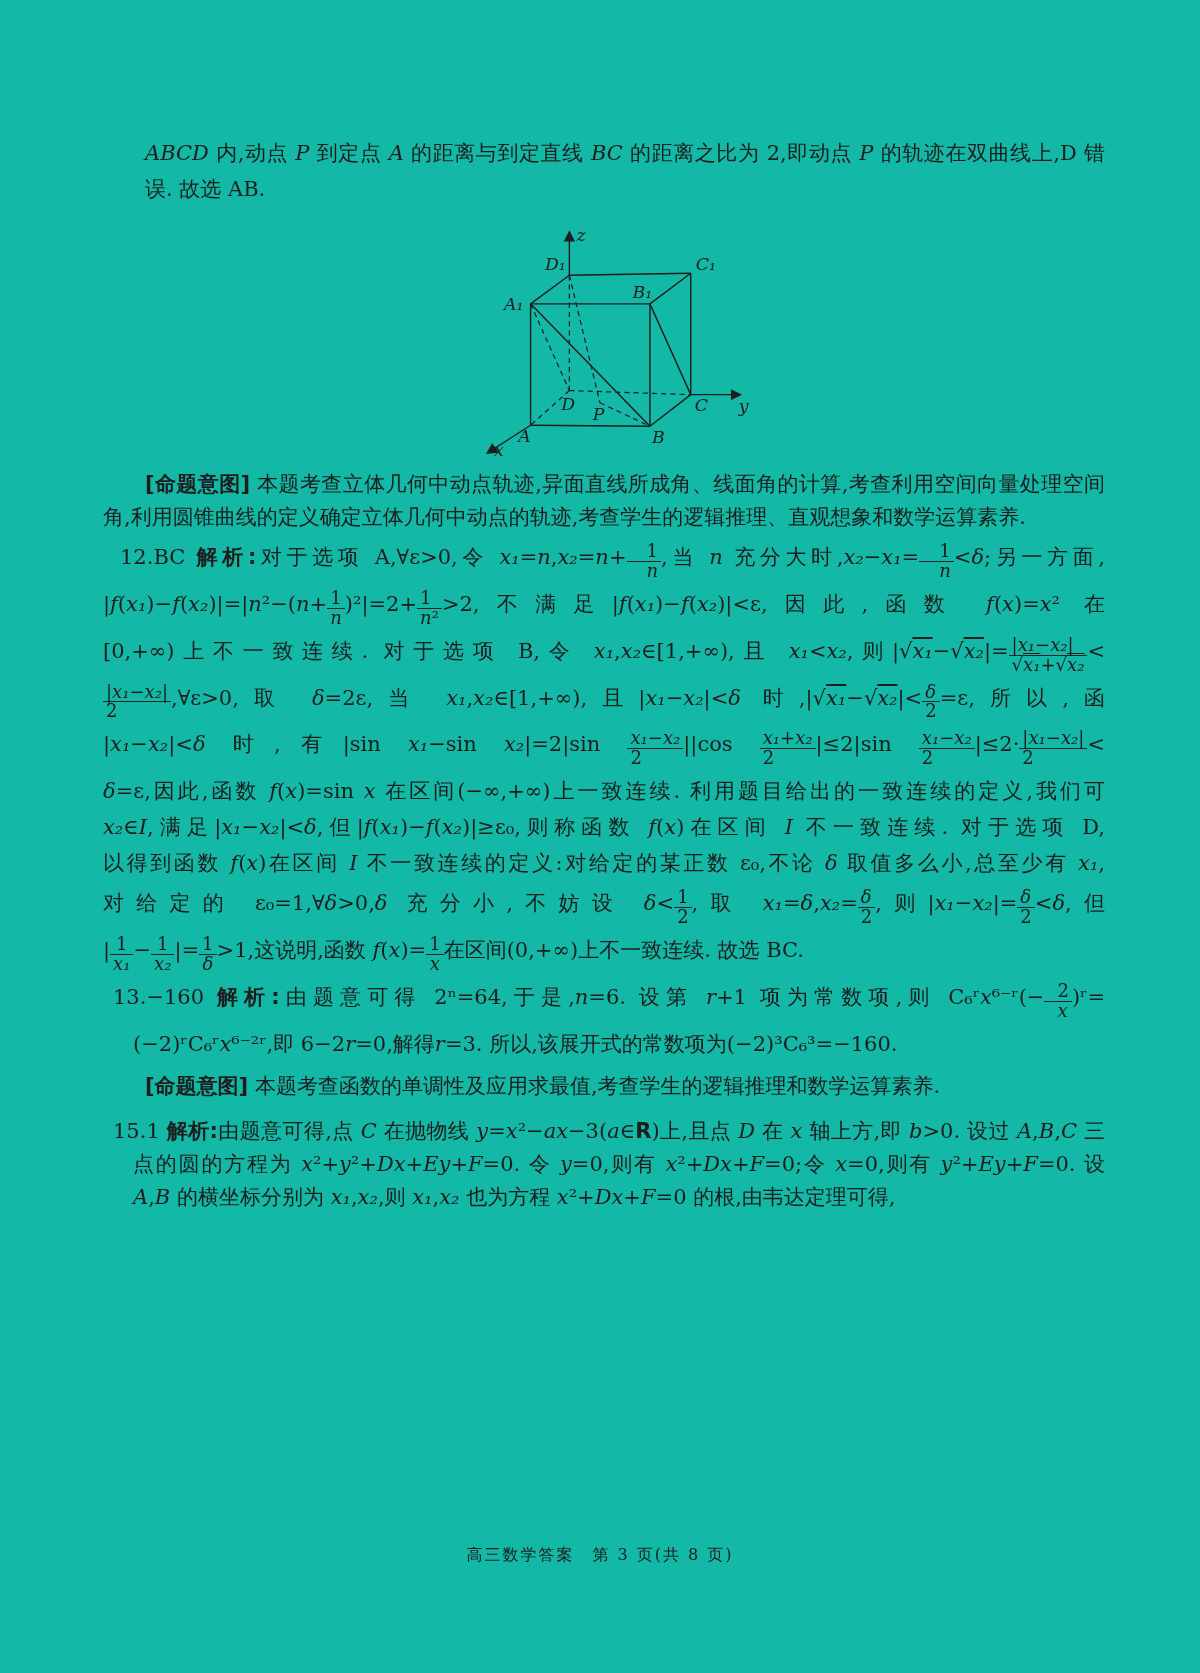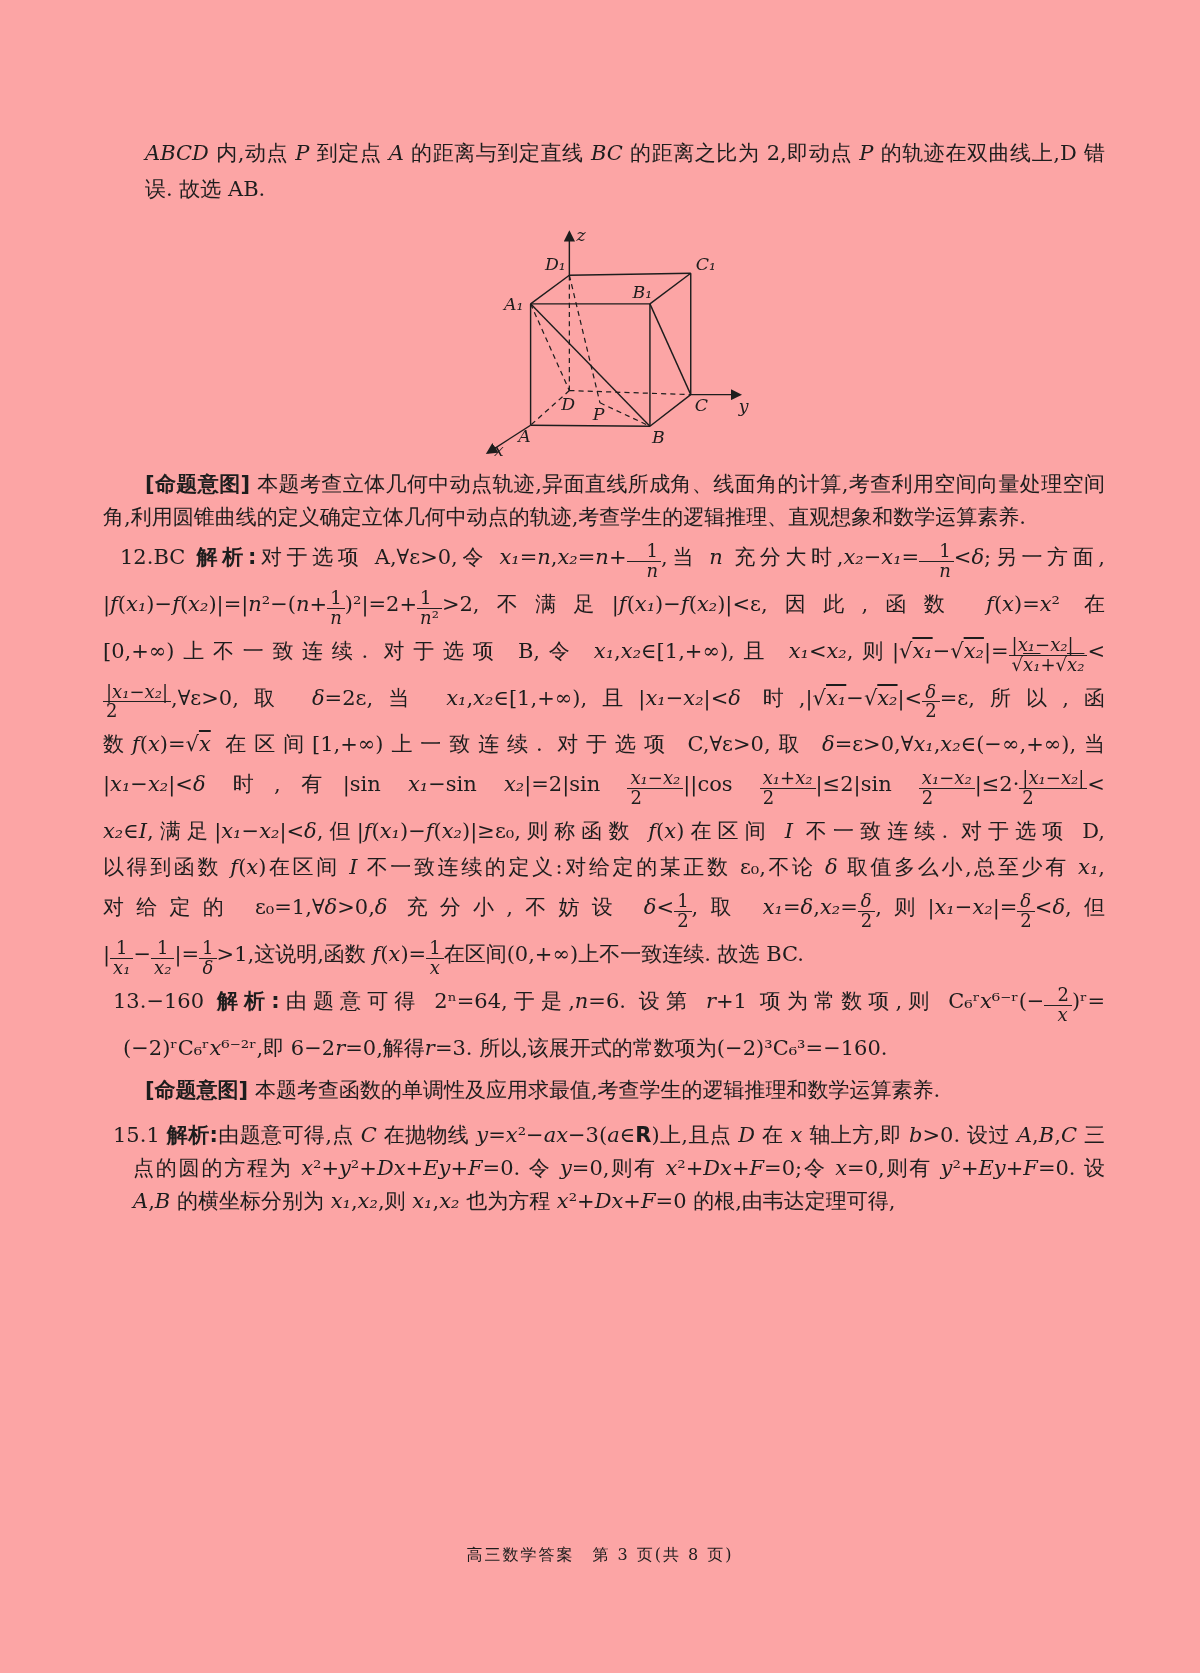--- a/index.html
+++ b/index.html
@@ -1,34 +1,34 @@
 <!DOCTYPE html>
 <html><head>
 <meta charset="utf-8">
 <style>
   html,body{margin:0;padding:0;background:#e8e8e8;}
   .page{
     position:relative;
     width:1200px;height:1673px;
     margin:0 auto;
-    background:#fca5a5;
+    background:#14b8a6;
     font-family:"DejaVu Serif","Liberation Serif",serif;
     color:#1d1d1d;
     font-size:21px;
     overflow:hidden;
   }
   .content{padding:134px 95px 0 103px;}
   .ln{line-height:33px;}
   .just{text-align:justify;text-align-last:justify;}
   .intent{text-align:justify;text-indent:42px;margin:9px 0 7px;}
   .prob{text-align:justify;margin:12px 0 8px 30px;text-indent:-20px;}
   .tall{margin:7px 0;}
   .pl{margin:3px 0;}
   .m42{margin-left:42px;}
-  .m30{margin-left:20px;}
+  .m30{margin-left:30px;}
   .ti17{text-indent:17px;}
   .ti10{text-indent:10px;}
   .mt10{margin-top:4px;}
   .mt6{margin-top:0;}
   .hei{font-family:"DejaVu Sans","Liberation Sans",sans-serif;font-weight:700;}
   i{font-style:italic;}
   .frac{display:inline-block;vertical-align:-0.72em;text-align:center;line-height:1.05;font-size:18px;}
   .frac .fn{display:block;padding:0 3px;}
   .frac .fd{display:block;border-top:1.5px solid #222;padding:0 3px;}
   .ov{text-decoration:overline;}
@@ -98,22 +98,22 @@
         <text class="figlabel" x="125" y="26">z</text>
       </svg>
     </div>
 
     <div id="solutions">
         <div class="ln intent"><b class="hei">[命题意图]</b> 本题考查立体几何中动点轨迹,异面直线所成角、线面角的计算,考查利用空间向量处理空间角,利用圆锥曲线的定义确定立体几何中动点的轨迹,考查学生的逻辑推理、直观想象和数学运算素养.</div>
         <div class="ln tall just ti17 mt10">12.BC  <b class="hei">解析:</b>对于选项 A,∀ε&gt;0,令 <i>x₁</i>=<i>n</i>,<i>x₂</i>=<i>n</i>+<span class="frac"><span class="fn">1</span><span class="fd"><i>n</i></span></span>,当 <i>n</i> 充分大时,<i>x₂</i>−<i>x₁</i>=<span class="frac"><span class="fn">1</span><span class="fd"><i>n</i></span></span>&lt;<i>δ</i>;另一方面,</div>
         <div class="ln tall just">|<i>f</i>(<i>x₁</i>)−<i>f</i>(<i>x₂</i>)|=|<i>n</i>²−(<i>n</i>+<span class="frac"><span class="fn">1</span><span class="fd"><i>n</i></span></span>)²|=2+<span class="frac"><span class="fn">1</span><span class="fd"><i>n</i>²</span></span>&gt;2,不满足|<i>f</i>(<i>x₁</i>)−<i>f</i>(<i>x₂</i>)|&lt;ε,因此,函数 <i>f</i>(<i>x</i>)=<i>x</i>² 在</div>
         <div class="ln tall just">[0,+∞)上不一致连续. 对于选项 B,令 <i>x₁</i>,<i>x₂</i>∈[1,+∞),且 <i>x₁</i>&lt;<i>x₂</i>,则|<span>√<span class="ov"><i>x₁</i></span></span>−<span>√<span class="ov"><i>x₂</i></span></span>|=<span class="frac"><span class="fn">|<i>x₁</i>−<i>x₂</i>|</span><span class="fd"><span>√<span class="ov"><i>x₁</i></span></span>+<span>√<span class="ov"><i>x₂</i></span></span></span></span>&lt;</div>
         <div class="ln tall just"><span class="frac"><span class="fn">|<i>x₁</i>−<i>x₂</i>|</span><span class="fd">2</span></span>,∀ε&gt;0,取 <i>δ</i>=2ε,当 <i>x₁</i>,<i>x₂</i>∈[1,+∞),且|<i>x₁</i>−<i>x₂</i>|&lt;<i>δ</i> 时,|<span>√<span class="ov"><i>x₁</i></span></span>−<span>√<span class="ov"><i>x₂</i></span></span>|&lt;<span class="frac"><span class="fn"><i>δ</i></span><span class="fd">2</span></span>=ε,所以,函</div>
-        <div class="ln pl just">数<i>f</i>(<i>x</i>)=<span>√<span class="ov"><i>x</i></span></span> 在区间[1,+∞)上一致连续. 对于选项 C,∀ε&gt;0,取 <i>δ</i>=ε&gt;0,∀<i>x₁</i>,<i>x₂</i>∈(−∞,+∞),当</div>
         <div class="ln tall just">|<i>x₁</i>−<i>x₂</i>|&lt;<i>δ</i> 时,有|sin <i>x₁</i>−sin <i>x₂</i>|=2|sin <span class="frac"><span class="fn"><i>x₁</i>−<i>x₂</i></span><span class="fd">2</span></span>||cos <span class="frac"><span class="fn"><i>x₁</i>+<i>x₂</i></span><span class="fd">2</span></span>|≤2|sin <span class="frac"><span class="fn"><i>x₁</i>−<i>x₂</i></span><span class="fd">2</span></span>|≤2·<span class="frac"><span class="fn">|<i>x₁</i>−<i>x₂</i>|</span><span class="fd">2</span></span>&lt;</div>
+        <div class="ln pl just"><i>δ</i>=ε,因此,函数 <i>f</i>(<i>x</i>)=sin <i>x</i> 在区间(−∞,+∞)上一致连续. 利用题目给出的一致连续的定义,我们可</div>
         <div class="ln pl just"><i>x₂</i>∈<i>I</i>,满足|<i>x₁</i>−<i>x₂</i>|&lt;<i>δ</i>,但|<i>f</i>(<i>x₁</i>)−<i>f</i>(<i>x₂</i>)|≥ε₀,则称函数 <i>f</i>(<i>x</i>)在区间 <i>I</i> 不一致连续. 对于选项 D,</div>
         <div class="ln pl just">以得到函数 <i>f</i>(<i>x</i>)在区间 <i>I</i> 不一致连续的定义:对给定的某正数 ε₀,不论 <i>δ</i> 取值多么小,总至少有 <i>x₁</i>,</div>
         <div class="ln tall just">对给定的 ε₀=1,∀<i>δ</i>&gt;0,<i>δ</i> 充分小,不妨设 <i>δ</i>&lt;<span class="frac"><span class="fn">1</span><span class="fd">2</span></span>,取 <i>x₁</i>=<i>δ</i>,<i>x₂</i>=<span class="frac"><span class="fn"><i>δ</i></span><span class="fd">2</span></span>,则|<i>x₁</i>−<i>x₂</i>|=<span class="frac"><span class="fn"><i>δ</i></span><span class="fd">2</span></span>&lt;<i>δ</i>,但</div>
         <div class="ln tall">|<span class="frac"><span class="fn">1</span><span class="fd"><i>x₁</i></span></span>−<span class="frac"><span class="fn">1</span><span class="fd"><i>x₂</i></span></span>|=<span class="frac"><span class="fn">1</span><span class="fd"><i>δ</i></span></span>&gt;1,这说明,函数 <i>f</i>(<i>x</i>)=<span class="frac"><span class="fn">1</span><span class="fd"><i>x</i></span></span>在区间(0,+∞)上不一致连续. 故选 BC.</div>
         <div class="ln tall just ti10 mt6">13.−160  <b class="hei">解析:</b>由题意可得 2ⁿ=64,于是,<i>n</i>=6. 设第 <i>r</i>+1 项为常数项,则 C₆ʳ<i>x</i>⁶⁻ʳ(−<span class="frac"><span class="fn">2</span><span class="fd"><i>x</i></span></span>)ʳ=</div>
         <div class="ln pl m30">(−2)ʳC₆ʳ<i>x</i>⁶⁻²ʳ,即 6−2<i>r</i>=0,解得<i>r</i>=3. 所以,该展开式的常数项为(−2)³C₆³=−160.</div>
         <div class="ln intent"><b class="hei">[命题意图]</b> 本题考查函数的单调性及应用求最值,考查学生的逻辑推理和数学运算素养.</div>
         <div class="ln prob">15.1  <b class="hei">解析:</b>由题意可得,点 <i>C</i> 在抛物线 <i>y</i>=<i>x</i>²−<i>ax</i>−3(<i>a</i>∈<b class="hei">R</b>)上,且点 <i>D</i> 在 <i>x</i> 轴上方,即 <i>b</i>&gt;0. 设过 <i>A</i>,<i>B</i>,<i>C</i> 三点的圆的方程为 <i>x</i>²+<i>y</i>²+<i>Dx</i>+<i>Ey</i>+<i>F</i>=0. 令 <i>y</i>=0,则有 <i>x</i>²+<i>Dx</i>+<i>F</i>=0;令 <i>x</i>=0,则有 <i>y</i>²+<i>Ey</i>+<i>F</i>=0. 设 <i>A</i>,<i>B</i> 的横坐标分别为 <i>x₁</i>,<i>x₂</i>,则 <i>x₁</i>,<i>x₂</i> 也为方程 <i>x</i>²+<i>Dx</i>+<i>F</i>=0 的根,由韦达定理可得,</div>
       </div>
 

